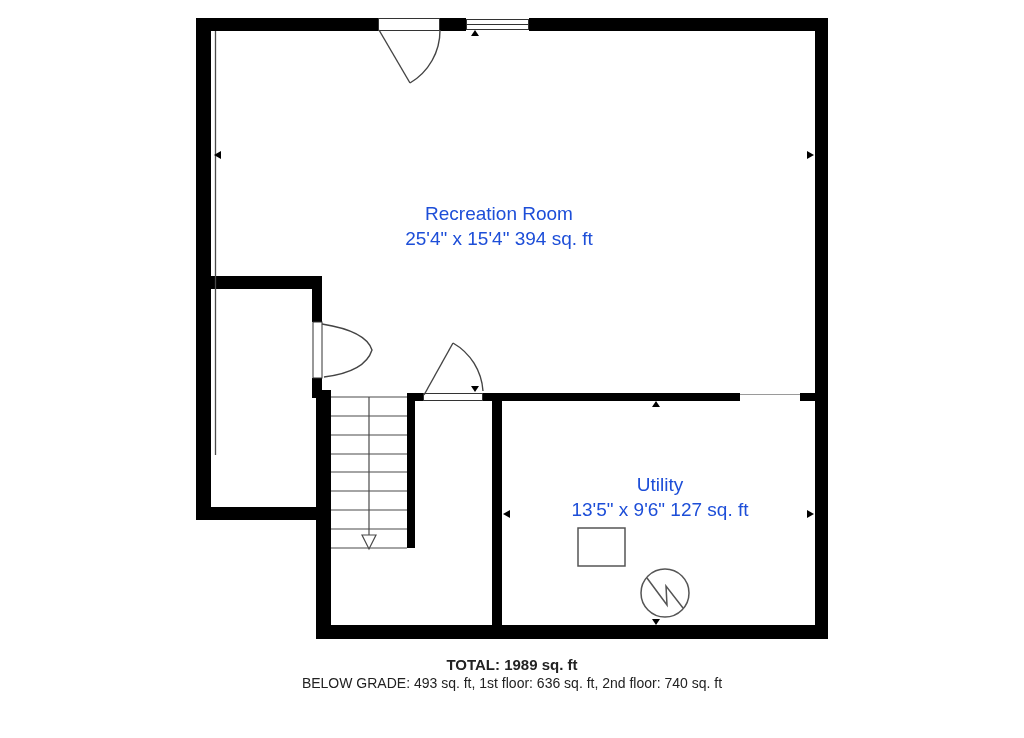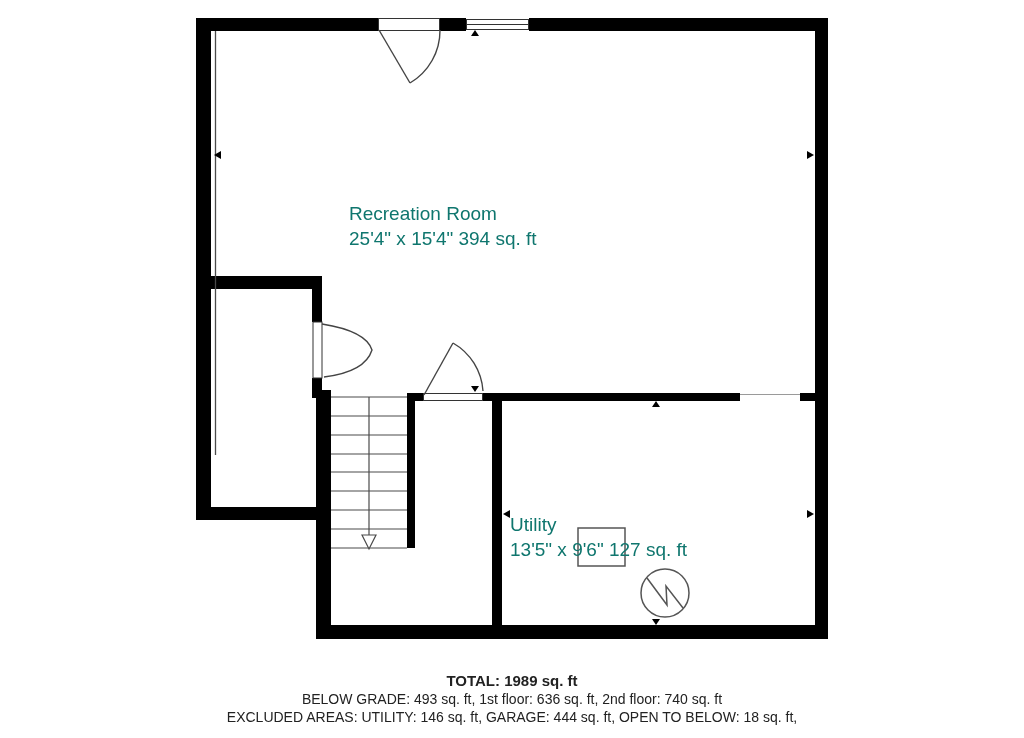--- a/index.html
+++ b/index.html
@@ -15,32 +15,32 @@
     background: #ffffff;
     overflow: hidden;
   }
   .plan-svg {
     position: absolute;
     left: 0;
     top: 0;
   }
   .room-label {
     position: absolute;
-    text-align: left;
-    color: #0f766e;
+    text-align: center;
+    color: #1d4ed8;
     line-height: 25px;
     font-size: 19px;
     pointer-events: none;
   }
   .room-label .room-name { font-size: 19px; }
   .room-label .room-dims { font-size: 19px; }
   .summary {
     position: absolute;
     left: 0;
-    top: 672px;
+    top: 656px;
     width: 1024px;
     text-align: center;
     color: #222222;
     font-size: 14px;
     line-height: 18px;
   }
   .summary .total {
     font-weight: bold;
     font-size: 15px;
   }
@@ -149,24 +149,23 @@
       <polygon points="652,407 660,407 656,401"></polygon>
       <polygon points="652,619 660,619 656,625"></polygon>
     </g>
   </svg>
 
   <div class="room-label" style="left:349px; top:201px; width:300px;">
     <div class="room-name">Recreation Room</div>
     <div class="room-dims">25'4" x 15'4" 394 sq. ft</div>
   </div>
 
-  <div class="room-label" style="left:510px; top:512px; width:300px;">
+  <div class="room-label" style="left:510px; top:472px; width:300px;">
     <div class="room-name">Utility</div>
     <div class="room-dims">13'5" x 9'6" 127 sq. ft</div>
   </div>
 
   <div class="summary">
     <div class="total">TOTAL: 1989 sq. ft</div>
     <div>BELOW GRADE: 493 sq. ft, 1st floor: 636 sq. ft, 2nd floor: 740 sq. ft</div>
-    <div>EXCLUDED AREAS: UTILITY: 146 sq. ft, GARAGE: 444 sq. ft, OPEN TO BELOW: 18 sq. ft,</div>
   </div>
 
 </div>
 
 </body></html>

